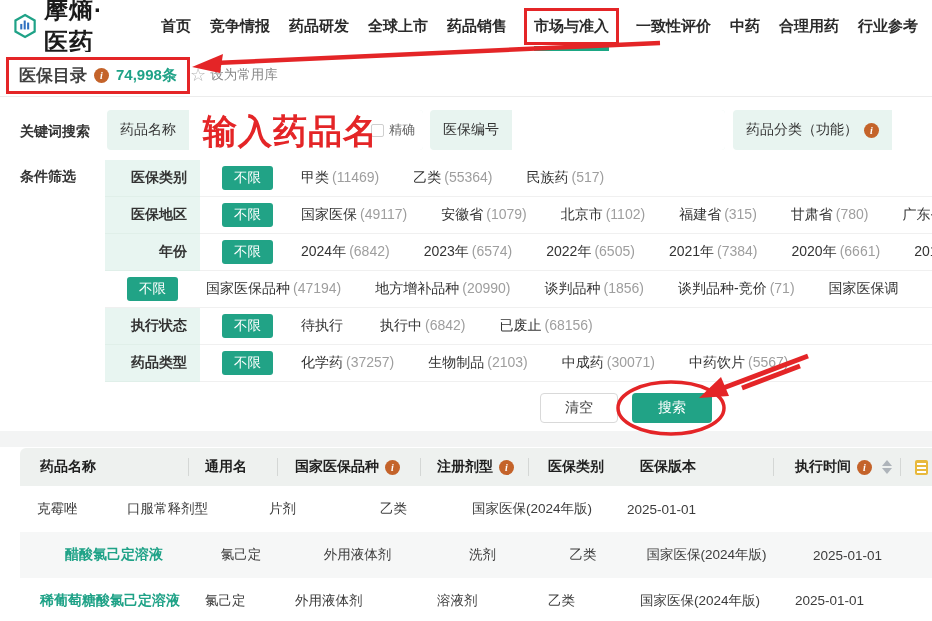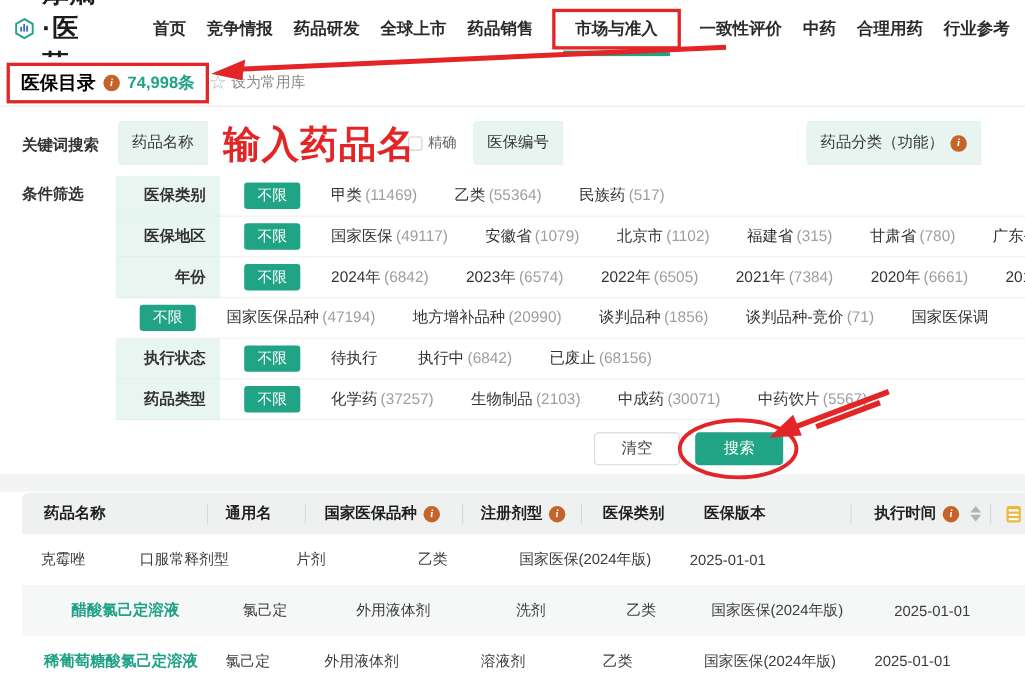--- a/index.html
+++ b/index.html
@@ -11,30 +11,30 @@
   }
   .page { position: absolute; inset: 0; overflow: hidden; }
 
   
   .topnav { position: absolute; left: 0; top: 0; width: 932px; height: 52px;
     display: flex; align-items: center; padding: 0 12px; background: #fff; }
   .logo { display: flex; align-items: center; gap: 6px; cursor: pointer; }
   .logo-text { font-size: 24px; font-weight: 700; color: #1b1b1b; letter-spacing: 1px; }
   .nav-items { display: flex; align-items: center; gap: 15px; margin-left: 40px; white-space: nowrap; }
   .nav-item { font-size: 15px; font-weight: 600; color: #2b2b2b; cursor: pointer; padding: 4px 2px; }
-  .nav-item.active { border: 3px solid #e42527; padding: 6px 18px; position: relative; }
+  .nav-item.active { border: 3px solid #e42527; padding: 6px 7px; position: relative; }
   .nav-item.active::after { content: ""; position: absolute; left: 7px; right: 7px; bottom: -9px;
     height: 5px; background: #1ba784; }
 
   
   .libbar { position: absolute; left: 0; top: 52px; width: 932px; height: 45px;
     border-bottom: 1px solid #ececec; background: #fff; }
   .lib-box { position: absolute; left: 6px; top: 5px; display: flex; align-items: center; gap: 7px;
     border: 3px solid #e42527; padding: 4px 10px; }
-  .lib-title { font-size: 17px; font-weight: 700; color: #000000; }
+  .lib-title { font-size: 17px; font-weight: 700; color: #404040; }
   .lib-count { font-size: 15px; font-weight: 700; color: #1fa287; }
   .fav { position: absolute; left: 190px; top: 14px; display: flex; align-items: center; gap: 4px; cursor: pointer; }
   .star { font-size: 18px; color: #b5b5b5; line-height: 1; }
   .fav-label { font-size: 13.5px; color: #8a8a8a; }
 
   .info-icon { display: inline-flex; width: 15px; height: 15px; border-radius: 50%;
     background: #c4632a; color: #fff; font-size: 10px; font-style: italic; font-weight: 700;
     align-items: center; justify-content: center; font-family: "Liberation Serif", serif; cursor: pointer; flex: none; }
 
   

